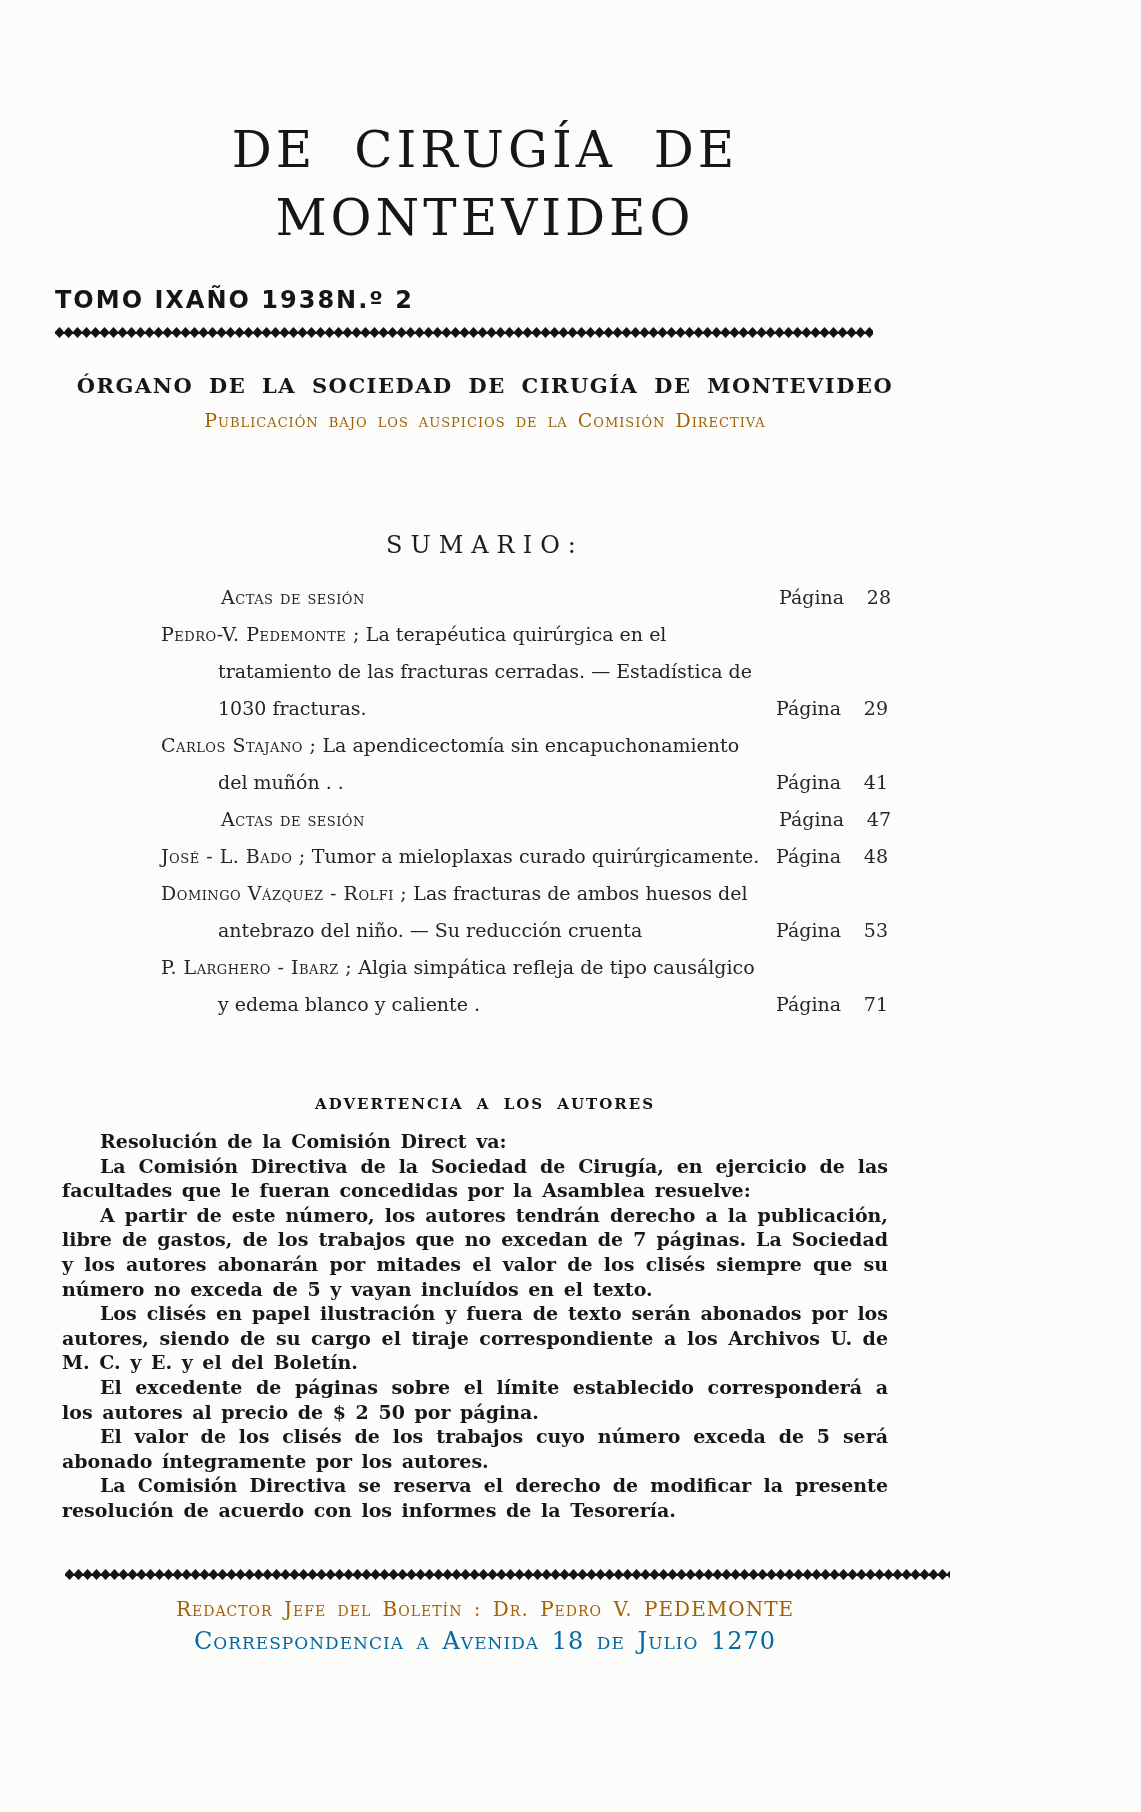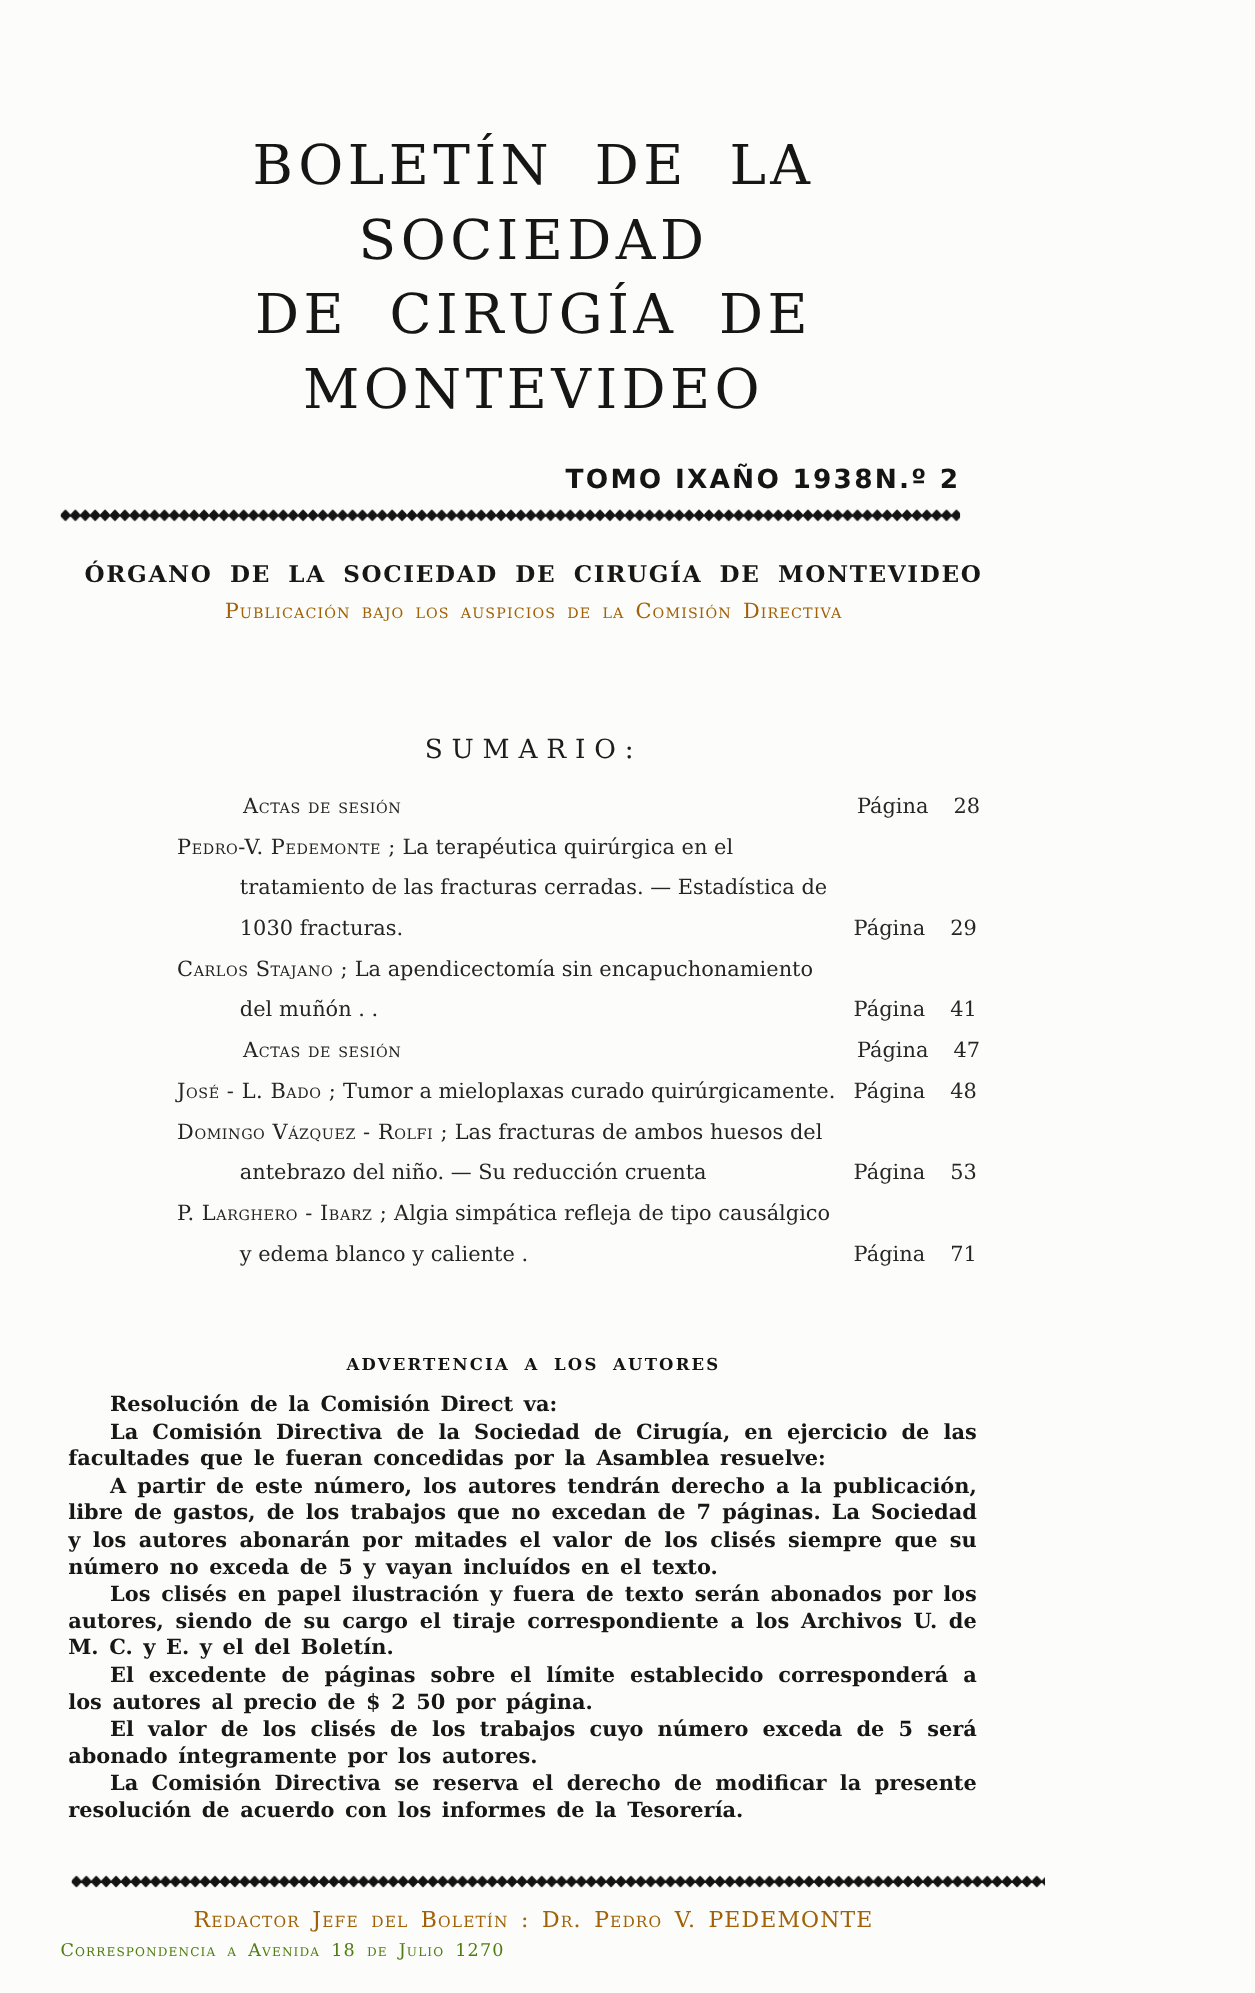--- a/index.html
+++ b/index.html
@@ -20,21 +20,21 @@
     text-align:center;
     font-size:50px;
     line-height:68px;
     font-weight:400;
     letter-spacing:4px;
     word-spacing:18px;
     color:#161616;
     margin:0;
   }
   .issue-row{
-    display:flex;justify-content:flex-end;align-items:baseline;
+    display:flex;justify-content:flex-start;align-items:baseline;
     width:818px;
     margin-top:34px;
     font-family:"DejaVu Sans", sans-serif;
     font-weight:700;
     font-size:24px;
     letter-spacing:2px;
     color:#151515;
   }
   .rule{display:block;margin-top:13px;}
   .organ-line{
@@ -102,36 +102,36 @@
     margin-top:17px;
     text-align:center;
     font-variant:small-caps;
     font-size:20px;
     letter-spacing:1px;
     word-spacing:4px;
     color:#a16207;
   }
   .correspondencia-line{
     margin-top:6px;
+    text-align:center;
     font-variant:small-caps;
-    font-size:16px;
+    font-size:24px;
     letter-spacing:1px;
     word-spacing:4px;
-    color:#4d7c0f;
+    color:#0369a1;
   }
 </style>
 </head>
 <body>
 
 <div class="page">
   <div class="inner">
 
     <header>
       <h1 class="masthead-title">
-        <div>BOLETÍN DE LA SOCIEDAD</div>
         <div>DE CIRUGÍA DE MONTEVIDEO</div>
       </h1>
 
       <div class="issue-row">
         <span>TOMO IX</span>
         <span>AÑO 1938</span>
         <span>N.º 2</span>
       </div>
 
       <svg class="rule" width="818" height="11" xmlns="http://www.w3.org/2000/svg">

